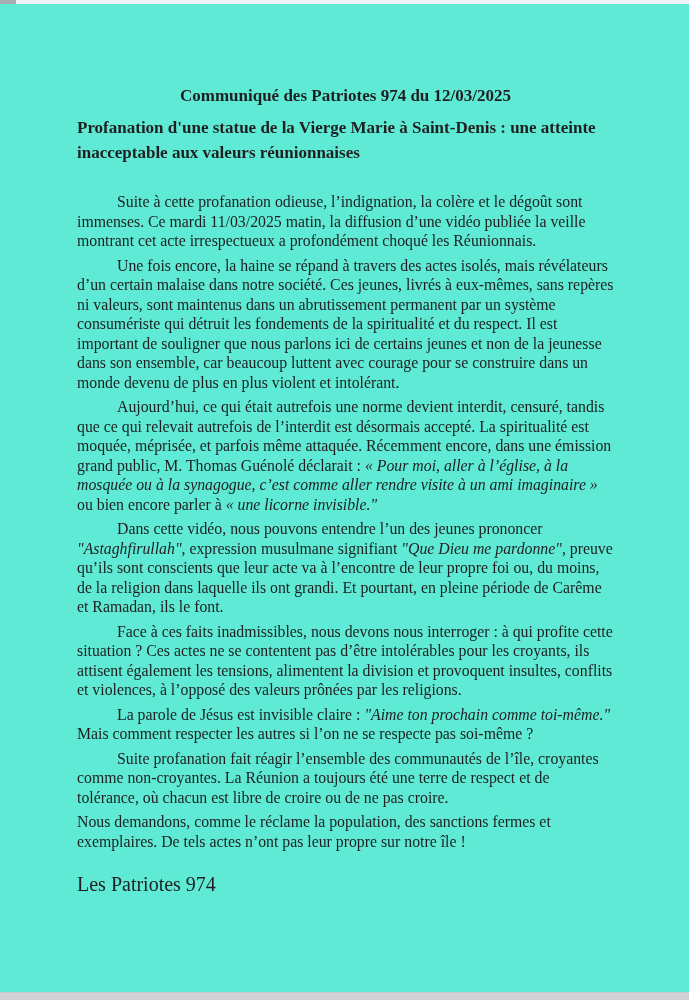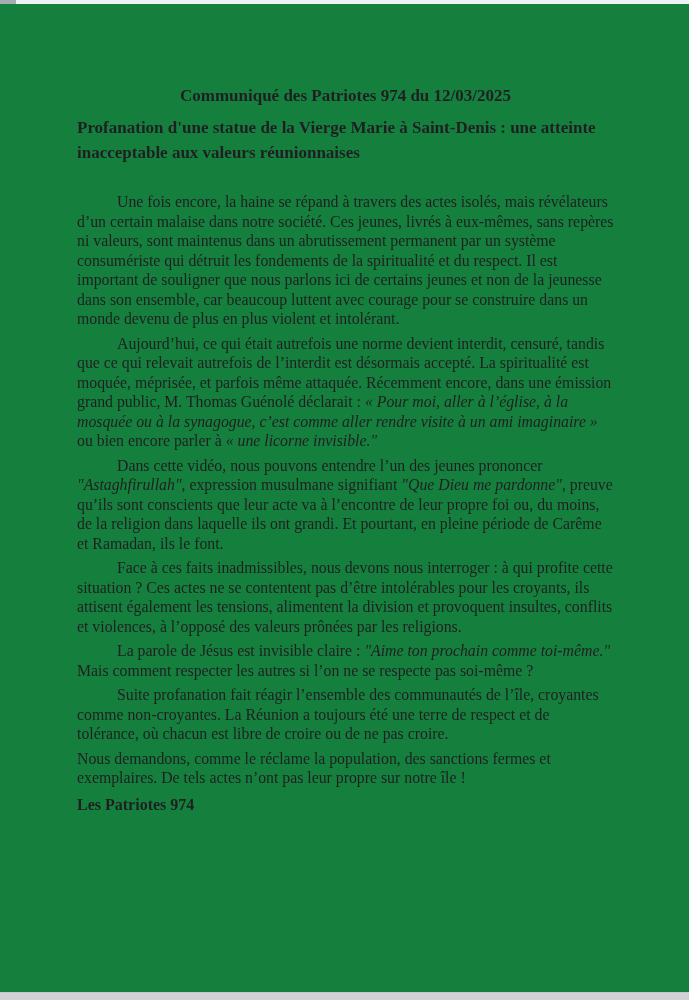--- a/index.html
+++ b/index.html
@@ -4,21 +4,21 @@
 <style>
   html, body {
     margin: 0;
     padding: 0;
     background: #ffffff;
   }
   .page {
     position: relative;
     width: 689px;
     height: 1000px;
-    background: #15803d;
+    background: #5eead4;
     overflow: hidden;
     font-family: "Liberation Serif", "DejaVu Serif", serif;
     color: #1f1f21;
   }
   .top-strip {
     position: absolute;
     top: 0; left: 0; right: 0;
     height: 4px;
     background: #f0f1f6;
   }
@@ -62,37 +62,38 @@
     text-align: left;
   }
   .paragraphs p.indent {
     text-indent: 40px;
   }
   .it {
     font-style: italic;
     margin-top: 12px;
   }
   .signature {
-    margin-top: 8px;
-    font-size: 16px;
-    font-weight: bold;
+    margin-top: 22px;
+    font-size: 20px;
+    font-weight: normal;
   }
 </style>
 </head>
 <body>
 
 <div class="page">
   <div class="top-strip">
     <div class="top-strip-accent"></div>
   </div>
 
   <div class="content">
     <h1 class="doc-title">Communiqué des Patriotes 974 du 12/03/2025</h1>
     <h2 class="doc-subtitle">Profanation d'une statue de la Vierge Marie à Saint-Denis : une atteinte inacceptable aux valeurs réunionnaises</h2>
     <div class="paragraphs" id="paragraphs">
+        <p class="indent"><span>Suite à cette profanation odieuse, l’indignation, la colère et le dégoût sont immenses. Ce mardi 11/03/2025 matin, la diffusion d’une vidéo publiée la veille montrant cet acte irrespectueux a profondément choqué les Réunionnais.</span></p>
         <p class="indent"><span>Une fois encore, la haine se répand à travers des actes isolés, mais révélateurs d’un certain malaise dans notre société. Ces jeunes, livrés à eux-mêmes, sans repères ni valeurs, sont maintenus dans un abrutissement permanent par un système consumériste qui détruit les fondements de la spiritualité et du respect. Il est important de souligner que nous parlons ici de certains jeunes et non de la jeunesse dans son ensemble, car beaucoup luttent avec courage pour se construire dans un monde devenu de plus en plus violent et intolérant.</span></p>
         <p class="indent"><span>Aujourd’hui, ce qui était autrefois une norme devient interdit, censuré, tandis que ce qui relevait autrefois de l’interdit est désormais accepté. La spiritualité est moquée, méprisée, et parfois même attaquée. Récemment encore, dans une émission grand public, M. Thomas Guénolé déclarait : </span><span class="it">« Pour moi, aller à l’église, à la mosquée ou à la synagogue, c’est comme aller rendre visite à un ami imaginaire »</span><span> ou bien encore parler à </span><span class="it">« une licorne invisible."</span></p>
         <p class="indent"><span>Dans cette vidéo, nous pouvons entendre l’un des jeunes prononcer </span><span class="it">"Astaghfirullah"</span><span>, expression musulmane signifiant </span><span class="it">"Que Dieu me pardonne"</span><span>, preuve qu’ils sont conscients que leur acte va à l’encontre de leur propre foi ou, du moins, de la religion dans laquelle ils ont grandi. Et pourtant, en pleine période de Carême et Ramadan, ils le font.</span></p>
         <p class="indent"><span>Face à ces faits inadmissibles, nous devons nous interroger : à qui profite cette situation ? Ces actes ne se contentent pas d’être intolérables pour les croyants, ils attisent également les tensions, alimentent la division et provoquent insultes, conflits et violences, à l’opposé des valeurs prônées par les religions.</span></p>
         <p class="indent"><span>La parole de Jésus est invisible claire : </span><span class="it">"Aime ton prochain comme toi-même."</span><span> Mais comment respecter les autres si l’on ne se respecte pas soi-même ?</span></p>
         <p class="indent"><span>Suite profanation fait réagir l’ensemble des communautés de l’île, croyantes comme non-croyantes. La Réunion a toujours été une terre de respect et de tolérance, où chacun est libre de croire ou de ne pas croire.</span></p>
         <p><span>Nous demandons, comme le réclame la population, des sanctions fermes et exemplaires. De tels actes n’ont pas leur propre sur notre île !</span></p>
       </div>
     <div class="signature">Les Patriotes 974</div>
   </div>

